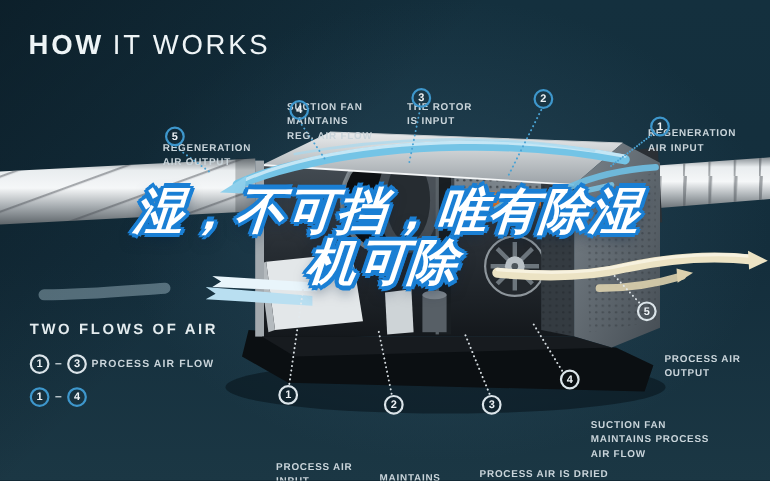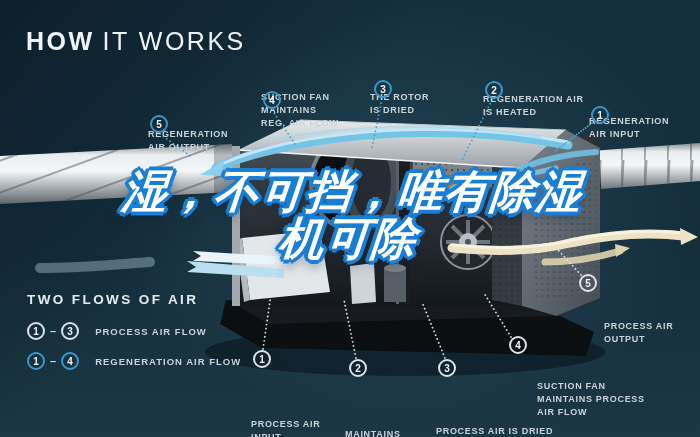--- a/index.html
+++ b/index.html
@@ -29,21 +29,21 @@
     display:flex;align-items:center;justify-content:center;
     font-size:10px;font-weight:700;color:#eef3f6;box-sizing:border-box;
   }
   .num.blue{border:2px solid #3e97cc;}
   .num.white{border:2px solid #dbe4e9;}
   
   .legend-head{left:27px;top:292px;z-index:6;color:#e3ebee;font-size:13.5px;font-weight:700;letter-spacing:2.4px;white-space:nowrap;text-align:center;}
   .legend-row{z-index:6;display:flex;align-items:center;left:27px;}
   .legend-row .num{position:static;}
   .legend-row .dash{color:#cfd9de;font-size:11px;font-weight:700;margin:0 5px;}
-  .legend-row .txt{margin-left:16px;color:#c9d4da;font-size:9.5px;font-weight:700;letter-spacing:1px;white-space:nowrap;}
+  .legend-row .txt{margin-left:4px;color:#c9d4da;font-size:9.5px;font-weight:700;letter-spacing:1px;white-space:nowrap;}
   
   .wm{
     left:0;top:168px;width:700px;z-index:5;text-align:center;
     font-family:"DejaVu Sans",sans-serif;font-weight:700;font-style:italic;
     font-size:45px;line-height:47px;color:#ffffff;letter-spacing:1px;
     transform:skewX(-5deg);
     text-shadow:
       -3px -2px 0 #1a7fd4, 3px -2px 0 #1a7fd4, -3px 2px 0 #1a7fd4, 3px 2px 0 #1a7fd4,
       -4px 0 0 #1a7fd4, 4px 0 0 #1a7fd4, 0 4px 0 #1a7fd4, 0 -4px 0 #1a7fd4,
       0 6px 12px rgba(0,30,60,.55);
@@ -208,26 +208,24 @@
 
   <div class="abs wm">
     <div>湿，不可挡，唯有除湿</div>
     <div>机可除</div>
   </div>
 
   <div class="abs lbl" style="left:589px;top:71px">REGENERATION
 AIR INPUT</div>
   <div class="abs num blue" style="left:591px;top:106px">1</div>
 
-  <div class="abs lbl" style="left:483px;top:49px">REGENERATION AIR
-IS HEATED</div>
   <div class="abs num blue" style="left:485px;top:81px">2</div>
 
   <div class="abs lbl" style="left:370px;top:47px">THE ROTOR
-IS DRIED</div>
+IS INPUT</div>
   <div class="abs num blue" style="left:374px;top:80px">3</div>
 
   <div class="abs lbl" style="left:261px;top:47px">SUCTION FAN
 MAINTAINS
 REG. AIR FLOW</div>
   <div class="abs num blue" style="left:263px;top:91px">4</div>
 
   <div class="abs lbl" style="left:148px;top:84px">REGENERATION
 AIR OUTPUT</div>
   <div class="abs num blue" style="left:150px;top:115px">5</div>
@@ -258,16 +256,15 @@
     <span class="num white">1</span>
     <span class="dash">–</span>
     <span class="num white">3</span>
     <span class="txt">PROCESS AIR FLOW</span>
   </div>
 
   <div class="abs legend-row" style="top:352px">
     <span class="num blue">1</span>
     <span class="dash">–</span>
     <span class="num blue">4</span>
-    <span class="txt">REGENERATION AIR FLOW</span>
   </div>
 
 </div>
 
 </body></html>

